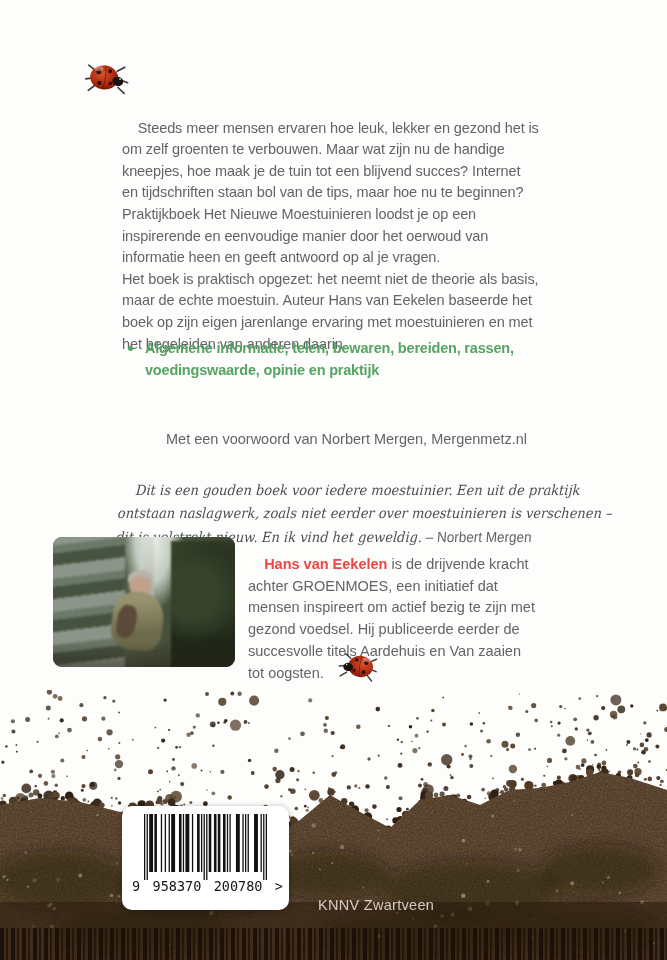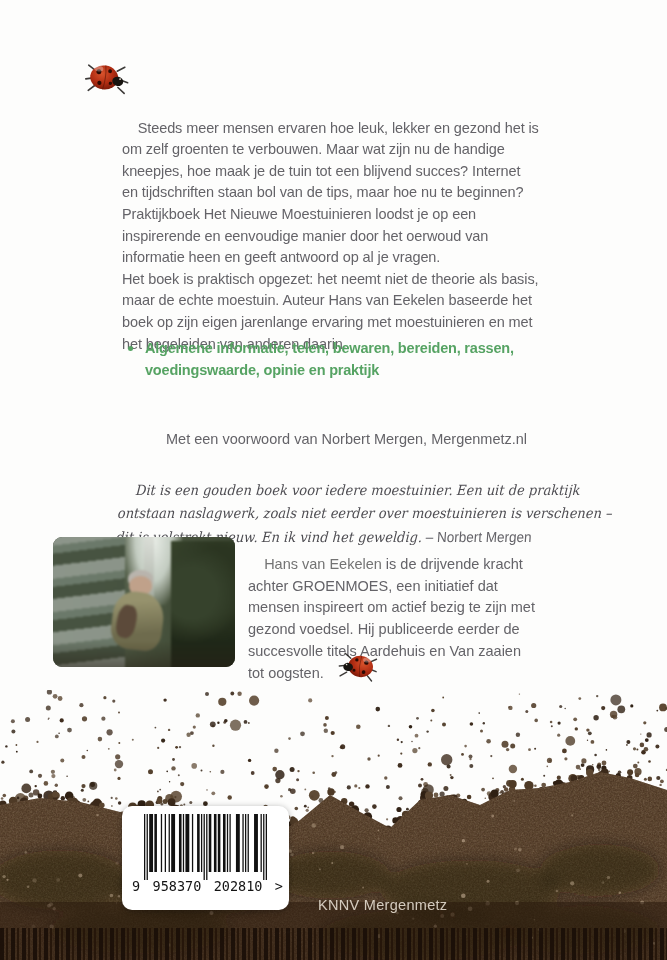--- a/index.html
+++ b/index.html
@@ -35,21 +35,21 @@
                  linear-gradient(200deg,#3c4a2e,#222b18);}
   .ph-hair{left:41.5%;top:27%;width:13%;height:12%;border-radius:50% 50% 40% 40%;background:#b9b4ac;}
   .ph-head{left:42%;top:31%;width:12%;height:15%;border-radius:48%;background:#c2a188;}
   .ph-vest{left:33%;top:43%;width:27%;height:42%;border-radius:42% 46% 32% 36%;
            background:linear-gradient(170deg,#96926a 20%,#6e6b4a 70%);transform:rotate(7deg);}
   .ph-shirt{left:36%;top:52%;width:10%;height:24%;border-radius:40%;background:#5d4a38;transform:rotate(12deg);}
   .ph-dirt{left:0;bottom:0;width:100%;height:22%;
            background:linear-gradient(rgba(40,30,20,0),rgba(40,30,20,.55));}
   .author{position:absolute;left:248px;top:532px;font-size:14.5px;line-height:21.8px;
           color:#646368;white-space:pre;}
-  .author-name{color:#737373;}
+  .author-name{color:#ef4444;font-weight:bold;}
   .ladybug-top{position:absolute;left:82px;top:56px;}
   .ladybug-bottom{position:absolute;left:334px;top:646px;}
   .soil{position:absolute;left:0;top:690px;width:667px;height:270px;}
   .barcode-label{position:absolute;left:122px;top:806px;width:167px;height:104px;background:#fff;
                  border-radius:10px;box-shadow:0 1px 6px rgba(0,0,0,.3);}
   .barcode-svg{position:absolute;left:22px;top:8px;}
   .barcode-digits{position:absolute;left:10px;right:6px;top:72px;display:flex;
                   justify-content:space-between;align-items:baseline;
                   font-family:"DejaVu Sans Mono",monospace;font-size:13.5px;color:#141414;}
   .publisher{position:absolute;left:318px;top:897px;font-size:14.5px;color:rgba(233,225,213,.88);
@@ -766,20 +766,20 @@
         <rect x="100.99" y="0" width="1.29" height="58" fill="#111"></rect>
         <rect x="103.58" y="0" width="1.29" height="58" fill="#111"></rect>
         <rect x="110.05" y="0" width="3.88" height="58" fill="#111"></rect>
         <rect x="116.53" y="0" width="1.29" height="58" fill="#111"></rect>
         <rect x="119.12" y="0" width="1.29" height="66" fill="#111"></rect>
         <rect x="121.71" y="0" width="1.29" height="66" fill="#111"></rect>
       </svg>
     <div class="barcode-digits">
       <span>9</span>
       <span>958370</span>
-      <span>202810</span>
+      <span>200780</span>
       <span>&gt;</span>
     </div>
   </div>
 
-  <div class="publisher">KNNV Mergenmetz</div>
+  <div class="publisher">KNNV Zwartveen</div>
 
 </div>
 
 </body></html>

